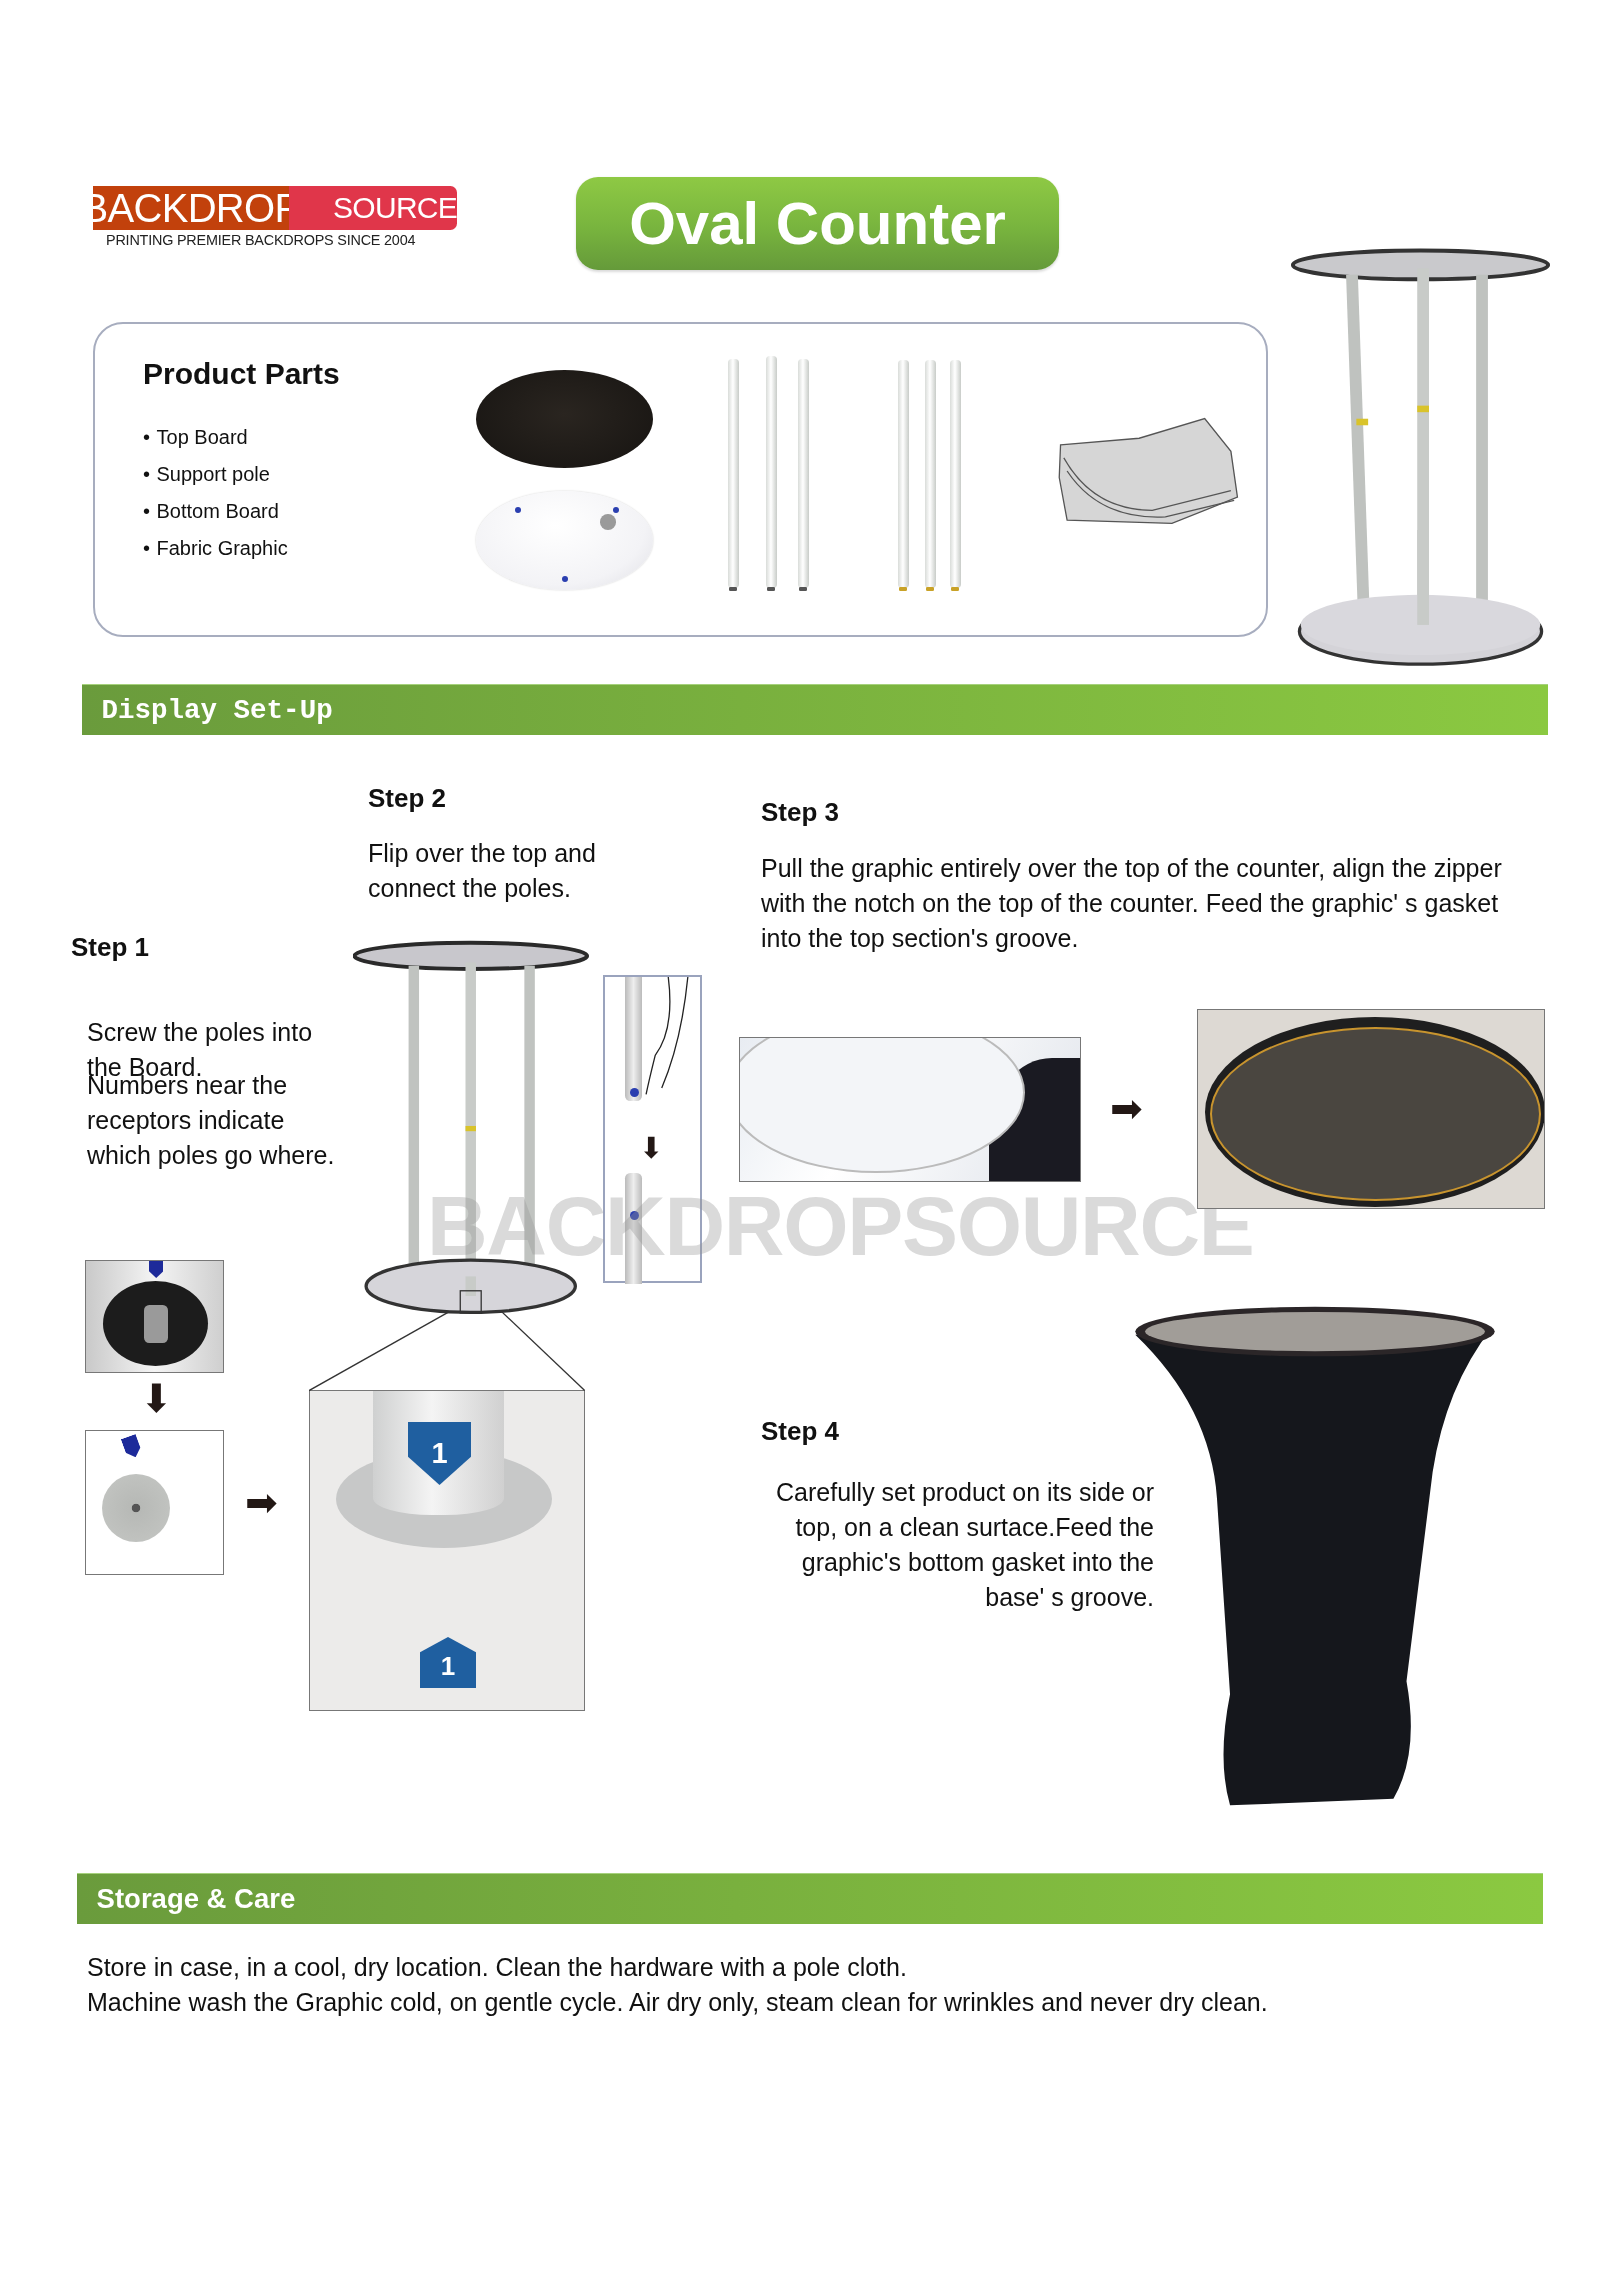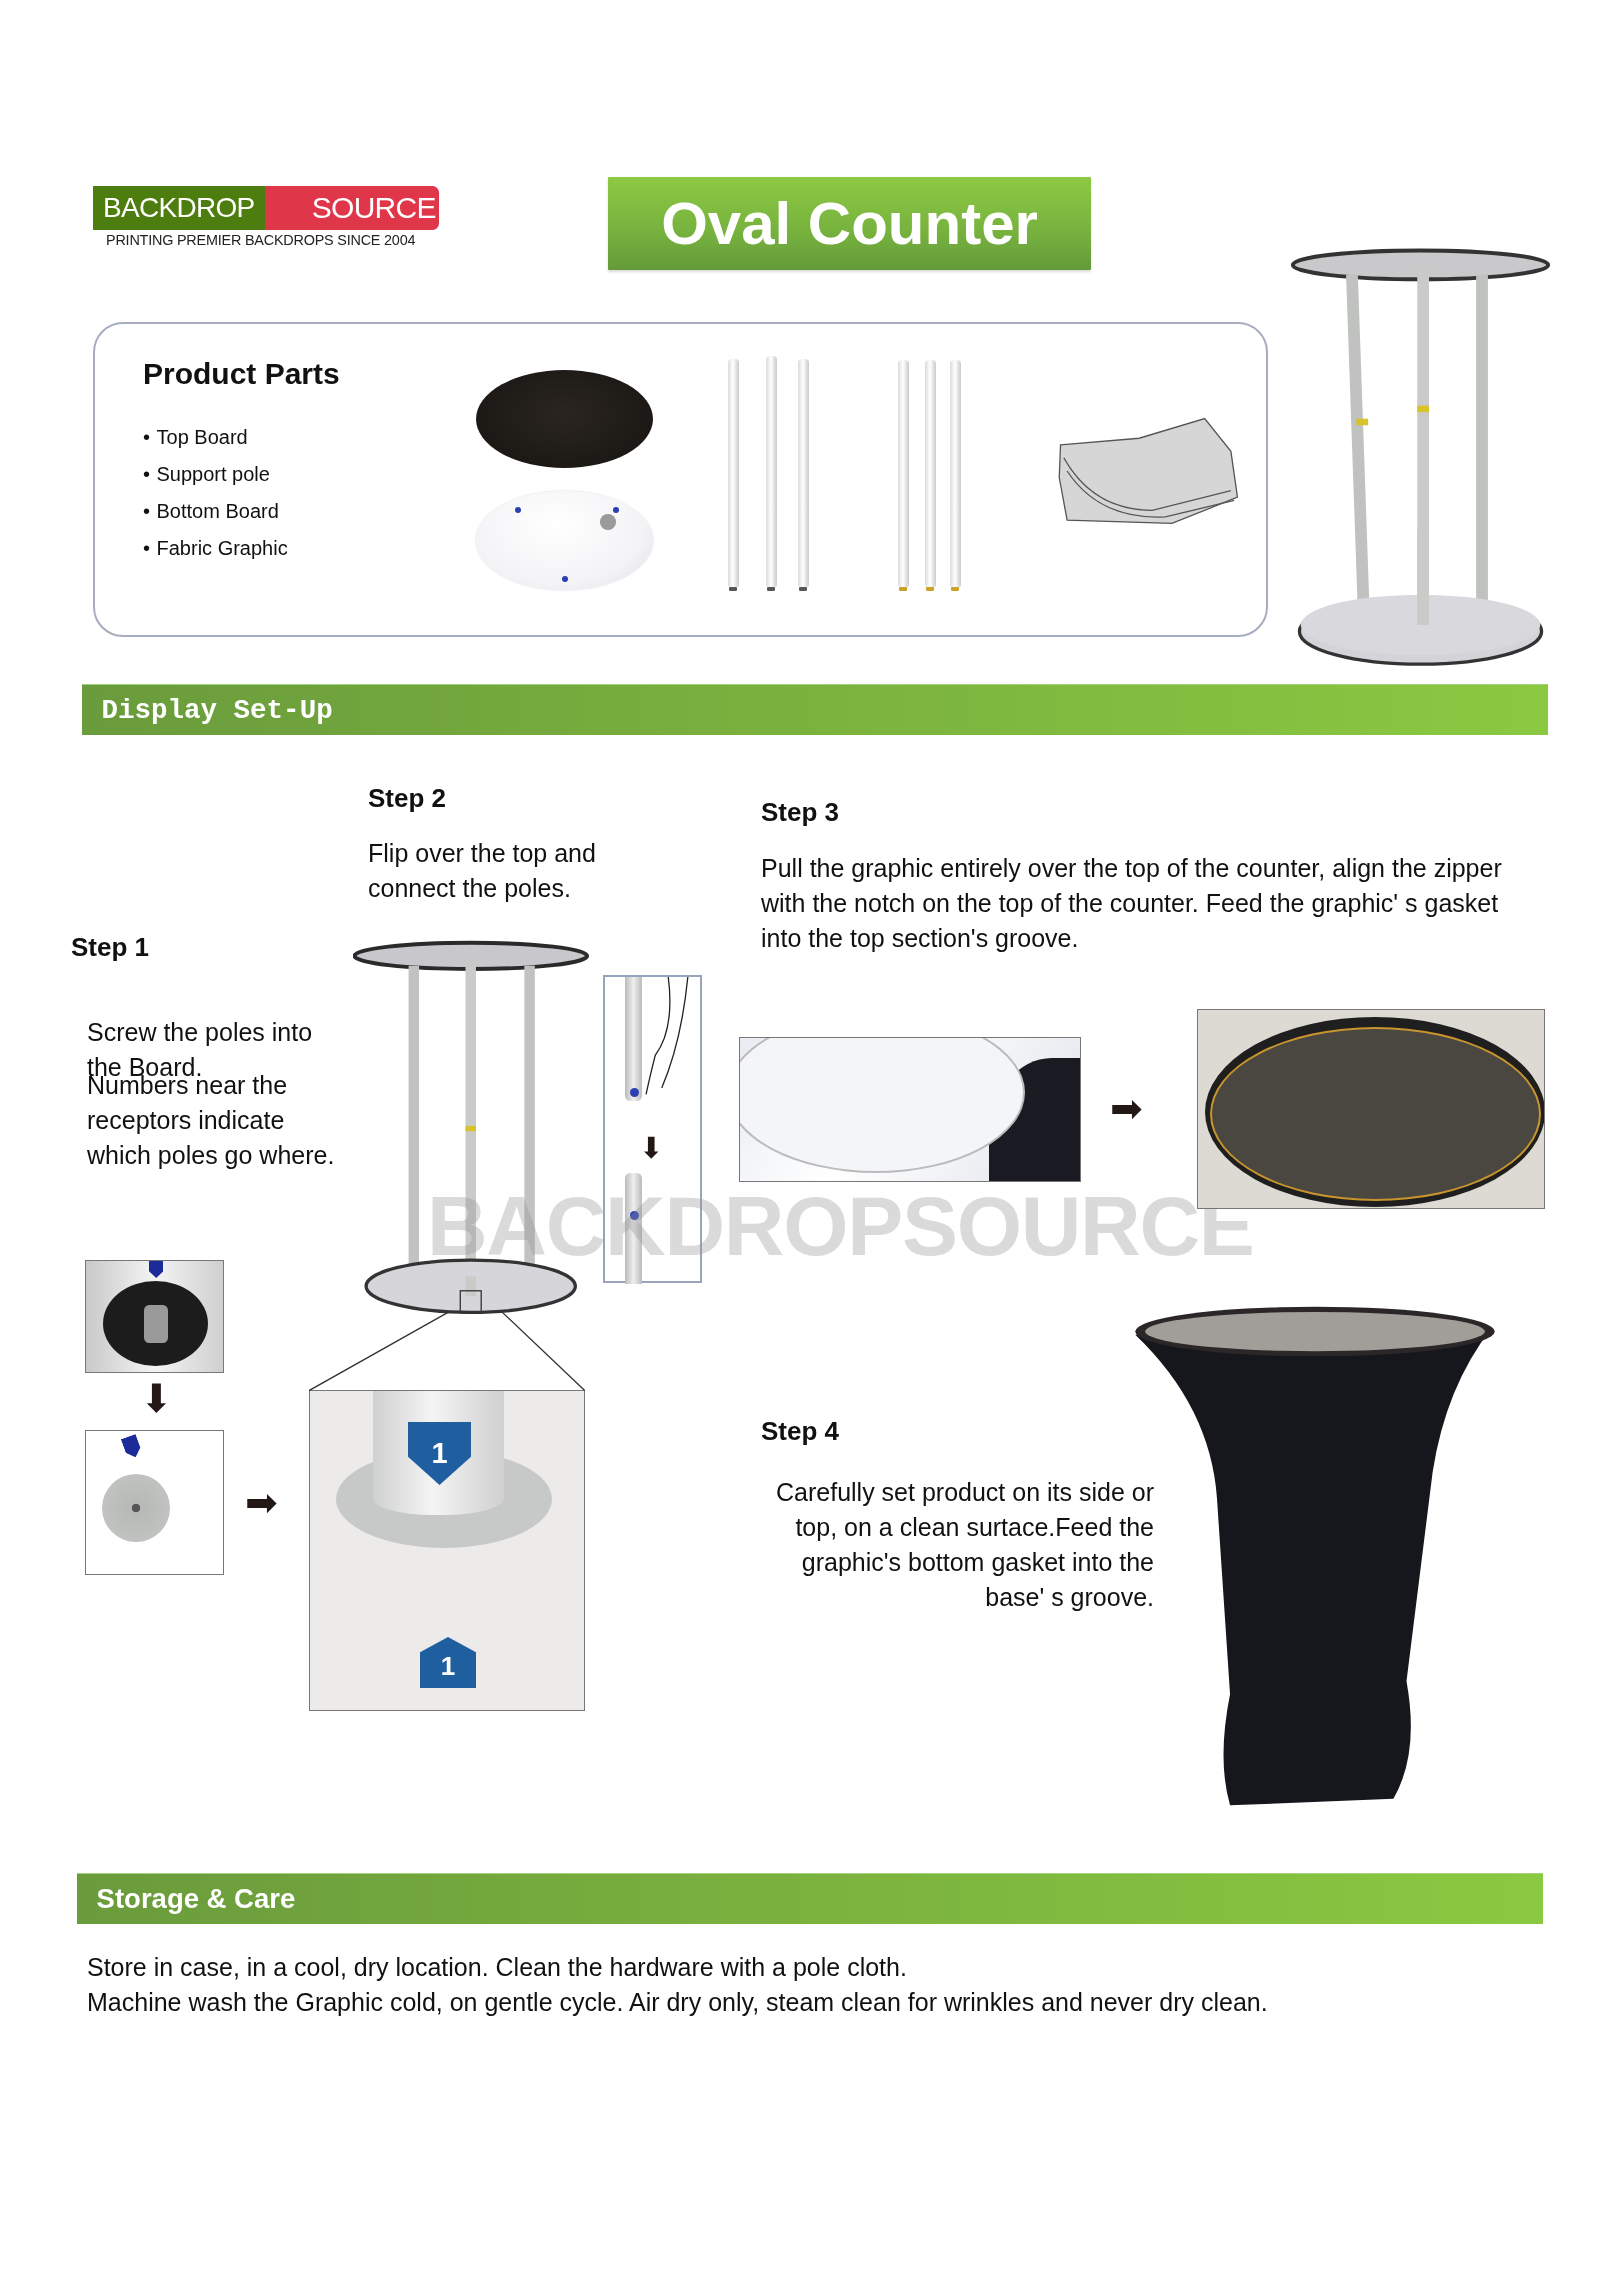--- a/index.html
+++ b/index.html
@@ -2,28 +2,28 @@
 <html style="font-size:10.5px"><head>
 <meta charset="utf-8">
 <style>
   html, body { margin:0; padding:0; }
   body { width:1623px; height:2295px; background:#ffffff; position:relative; overflow:hidden;
          font-family:"Liberation Sans", "DejaVu Sans", sans-serif; color:#111; }
   .abs { position:absolute; }
 
   
   .logo { left:93px; top:186px; width:346px; height:44px; display:flex; }
-  .logo .l { background:#4d7c0f; color:#fff; width:196px; height:44px; font-size:28px; font-weight:400;
+  .logo .l { background:#c2410c; color:#fff; width:196px; height:44px; font-size:40px; font-weight:400;
              display:flex; align-items:center; justify-content:center; letter-spacing:-0.7px; }
   .logo .r { background:#e0364a; color:#fff; width:149px; height:44px; font-size:30px;
              display:flex; align-items:center; justify-content:center; border-radius:0 6.5px 6.5px 0; letter-spacing:-0.7px;padding-left:44px; }
   .tagline { left:106px; top:232px; width:327px; font-size:14.4px; color:#222; letter-spacing:-0.2px; }
 
   
-  .title-pill { left:608px; top:177px; width:483px; height:93px; border-radius:1px;
+  .title-pill { left:576px; top:177px; width:483px; height:93px; border-radius:22px;
                 background:linear-gradient(180deg,#8ec944 0%,#78b43e 55%,#659a3a 100%);
                 color:#fff; font-size:60px; font-weight:700; display:flex; align-items:center; justify-content:center;
                 box-shadow:0 1.3px 2.6px rgba(0,0,0,0.15); }
 
   
   .parts-box { left:93px; top:322px; width:1171px; height:311px; border:2px solid #a7adbf; border-radius:30px; }
   .parts-heading { left:143px; top:357px; font-size:30px; font-weight:700; color:#111; }
   .parts-list { left:143px; top:419px; font-size:20px; line-height:37px; color:#111; margin:0; padding:0; list-style:none; }
   .parts-list li::before { content:"\2022"; margin-right:6.5px; }
 

